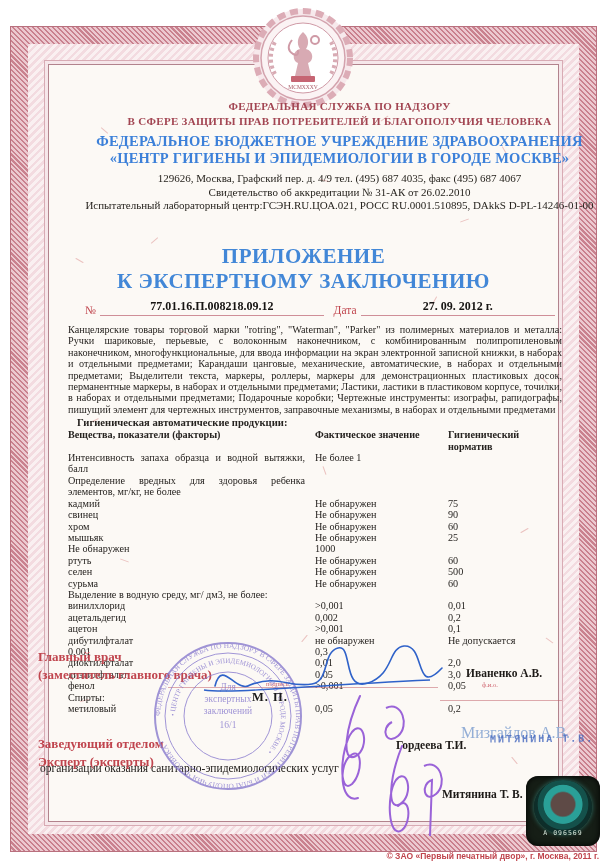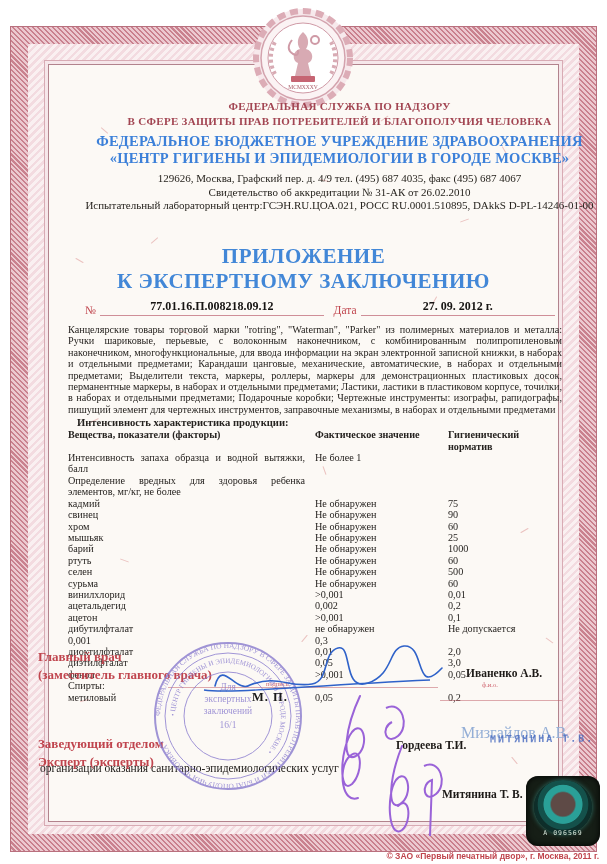--- a/index.html
+++ b/index.html
@@ -120,21 +120,21 @@
 
   <div class="numline">
     <span class="rlab">№</span>
     <span class="fillval">77.01.16.П.008218.09.12</span>
     <span class="rlab d">Дата</span>
     <span class="fillval date">27. 09. 2012 г.</span>
   </div>
 
   <div class="bodywrap">
     <p class="desc">Канцелярские товары торговой марки "rotring", "Waterman",  "Parker" из полимерных материалов и металла: Ручки шариковые, перьевые, с волоконным наконечником, с комбинированным полипропиленовым наконечником, многофункциональные, для ввода информации на экран электронной записной книжки, в наборах и отдельными предметами; Карандаши цанговые, механические, автоматические, в наборах и отдельными предметами; Выделители текста, маркеры, роллеры, маркеры для демонстрационных пластиковых досок, перманентные маркеры, в наборах и отдельными предметами; Ластики, ластики в пластиковом корпусе, точилки, в наборах и отдельными предметами; Подарочные коробки; Чертежные инструменты: изографы, рапидографы, пишущий элемент для чертежных инструментов, заправочные механизмы, в наборах и отдельными предметами</p>
-    <div class="sectitle">Интенсивность характеристика продукции:</div>
+    <div class="sectitle">Гигиеническая автоматические продукции:</div>
     <div class="t-head">
       <div class="t-cell c0">Вещества, показатели (факторы)</div>
       <div class="t-cell c1">Фактическое значение</div>
       <div class="t-cell c2">Гигиенический норматив</div>
     </div>
     <div id="tbody">
         <div class="t-row">
           <div class="t-cell c0">Интенсивность запаха образца и водной вытяжки, балл</div>
           <div class="t-cell c2">Не более 1</div>
         </div>
@@ -157,38 +157,42 @@
           <div class="t-cell c0">хром</div>
           <div class="t-cell c1">Не обнаружен</div>
           <div class="t-cell c2">60</div>
         </div>
         <div class="t-row">
           <div class="t-cell c0">мышьяк</div>
           <div class="t-cell c1">Не обнаружен</div>
           <div class="t-cell c2">25</div>
         </div>
         <div class="t-row">
-          <div class="t-cell c0">барий</div>
           <div class="t-cell c1">Не обнаружен</div>
           <div class="t-cell c2">1000</div>
         </div>
         <div class="t-row">
           <div class="t-cell c0">ртуть</div>
           <div class="t-cell c1">Не обнаружен</div>
           <div class="t-cell c2">60</div>
         </div>
         <div class="t-row">
           <div class="t-cell c0">селен</div>
           <div class="t-cell c1">Не обнаружен</div>
           <div class="t-cell c2">500</div>
         </div>
         <div class="t-row">
           <div class="t-cell c0">сурьма</div>
           <div class="t-cell c1">Не обнаружен</div>
           <div class="t-cell c2">60</div>
+        </div>
+        <div class="t-row">
+          <div class="t-cell c0">Выделение в водную среду, мг/ дм3, не более:</div>
+          <div class="t-cell c1"></div>
+          <div class="t-cell c2"></div>
         </div>
         <div class="t-row">
           <div class="t-cell c0">винилхлорид</div>
           <div class="t-cell c1">&gt;0,001</div>
           <div class="t-cell c2">0,01</div>
         </div>
         <div class="t-row">
           <div class="t-cell c0">ацетальдегид</div>
           <div class="t-cell c1">0,002</div>
           <div class="t-cell c2">0,2</div>

